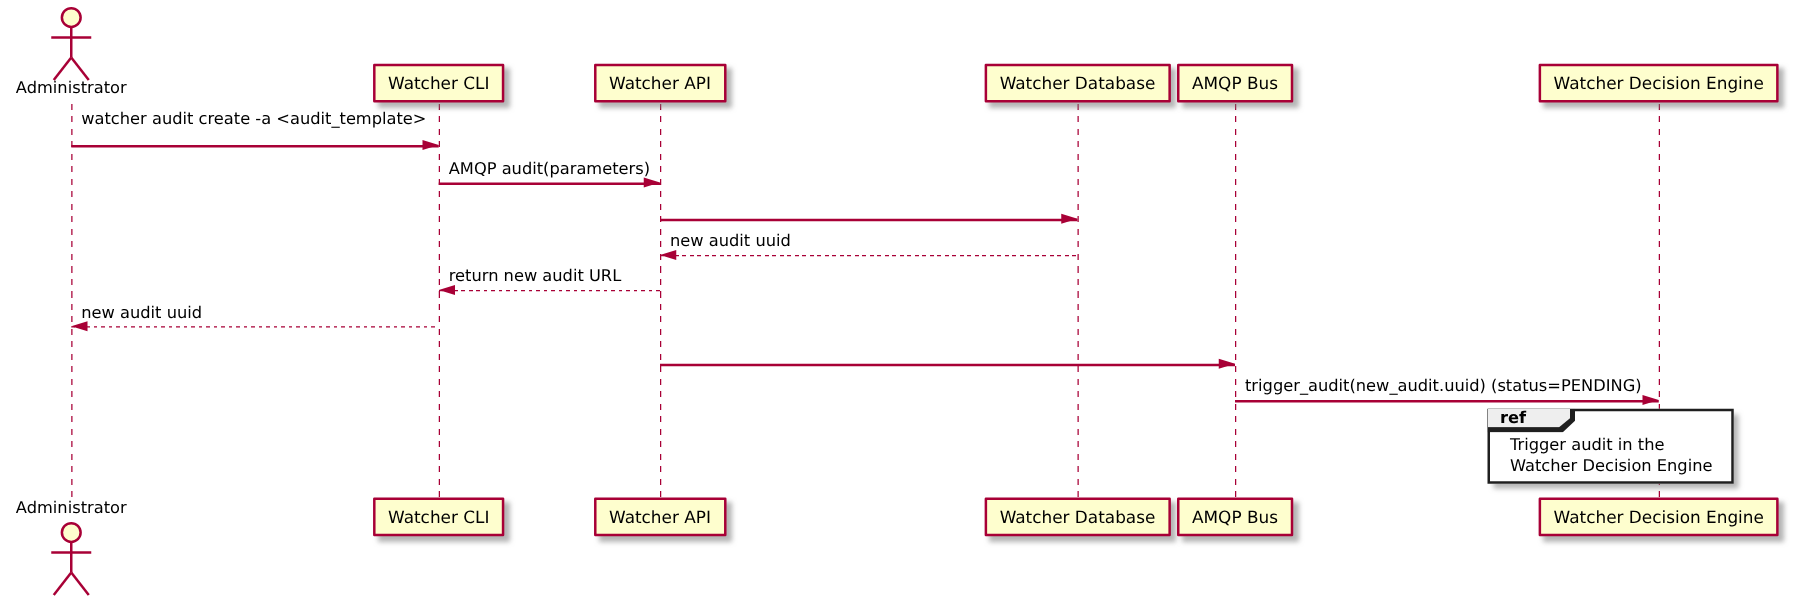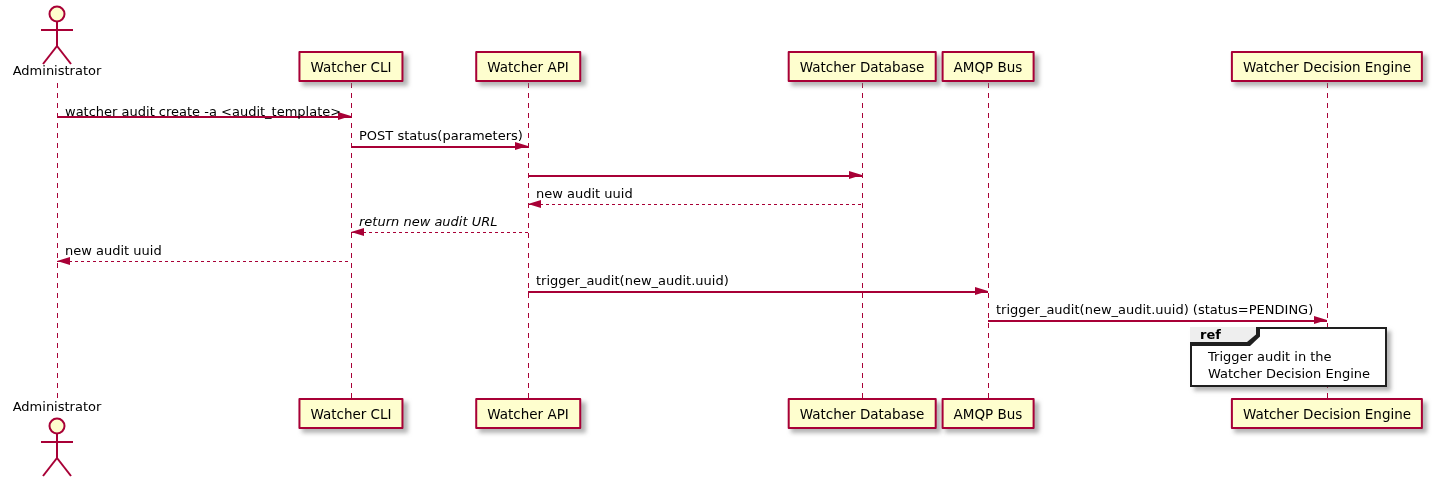--- a/index.html
+++ b/index.html
@@ -86,38 +86,37 @@
     <div class="actor-label" style="left: 57px; top: 399px;">Administrator</div>
     <div class="actor-wrap" style="left: 29px; top: 416px; width: 56px; height: 62px;"><svg width="56" height="62">
         <circle cx="28" cy="10" r="7.5" fill="#FEFECE" stroke="#A80036" stroke-width="2"></circle>
         <line x1="28" y1="17.5" x2="28" y2="42" stroke="#A80036" stroke-width="2"></line>
         <line x1="12" y1="26" x2="44" y2="26" stroke="#A80036" stroke-width="2"></line>
         <line x1="28" y1="42" x2="14" y2="60" stroke="#A80036" stroke-width="2"></line>
         <line x1="28" y1="42" x2="42" y2="60" stroke="#A80036" stroke-width="2"></line>
       </svg></div>
     <div class="mline solid" style="left: 57px; top: 116px; width: 294px;"></div>
     <div class="arrow right" style="left: 338px; top: 112.2px;"></div>
-    <div class="mlabel" style="left: 65px; top: 104px;">watcher audit create -a &lt;audit_template&gt;</div>
+    <div class="mlabel" style="left: 65px; top: 88px;">watcher audit create -a &lt;audit_template&gt;</div>
     <div class="mline solid" style="left: 351px; top: 146px; width: 177px;"></div>
     <div class="arrow right" style="left: 515px; top: 142.2px;"></div>
-    <div class="mlabel" style="left: 359px; top: 128px;">POST status(parameters)</div>
+    <div class="mlabel" style="left: 359px; top: 128px;">AMQP audit(parameters)</div>
     <div class="mline solid" style="left: 528px; top: 175px; width: 334px;"></div>
     <div class="arrow right" style="left: 849px; top: 171.2px;"></div>
     <div class="mline dashed" style="left: 528px; top: 204px; width: 334px;"></div>
     <div class="arrow left" style="left: 528px; top: 200.2px;"></div>
     <div class="mlabel" style="left: 536px; top: 186px;">new audit uuid</div>
     <div class="mline dashed" style="left: 351px; top: 232px; width: 177px;"></div>
     <div class="arrow left" style="left: 351px; top: 228.2px;"></div>
-    <div class="mlabel" style="left: 359px; top: 214px; font-style: italic;">return new audit URL</div>
+    <div class="mlabel" style="left: 359px; top: 214px;">return new audit URL</div>
     <div class="mline dashed" style="left: 57px; top: 261px; width: 294px;"></div>
     <div class="arrow left" style="left: 57px; top: 257.2px;"></div>
     <div class="mlabel" style="left: 65px; top: 243px;">new audit uuid</div>
     <div class="mline solid" style="left: 528px; top: 291px; width: 460px;"></div>
     <div class="arrow right" style="left: 975px; top: 287.2px;"></div>
-    <div class="mlabel" style="left: 536px; top: 273px;">trigger_audit(new_audit.uuid)</div>
     <div class="mline solid" style="left: 988px; top: 320px; width: 339px;"></div>
     <div class="arrow right" style="left: 1314px; top: 316.2px;"></div>
     <div class="mlabel" style="left: 996px; top: 302px;">trigger_audit(new_audit.uuid) (status=PENDING)</div>
     <div class="refbox" style="left: 1190px; top: 327px; width: 193px; height: 56px;">
       <div class="ref-tab-outer">
         <div class="ref-tab-inner">
           <div class="ref-tab-text">ref</div>
         </div>
       </div>
       <div class="ref-line" style="top: 20px;">Trigger audit in the</div>

